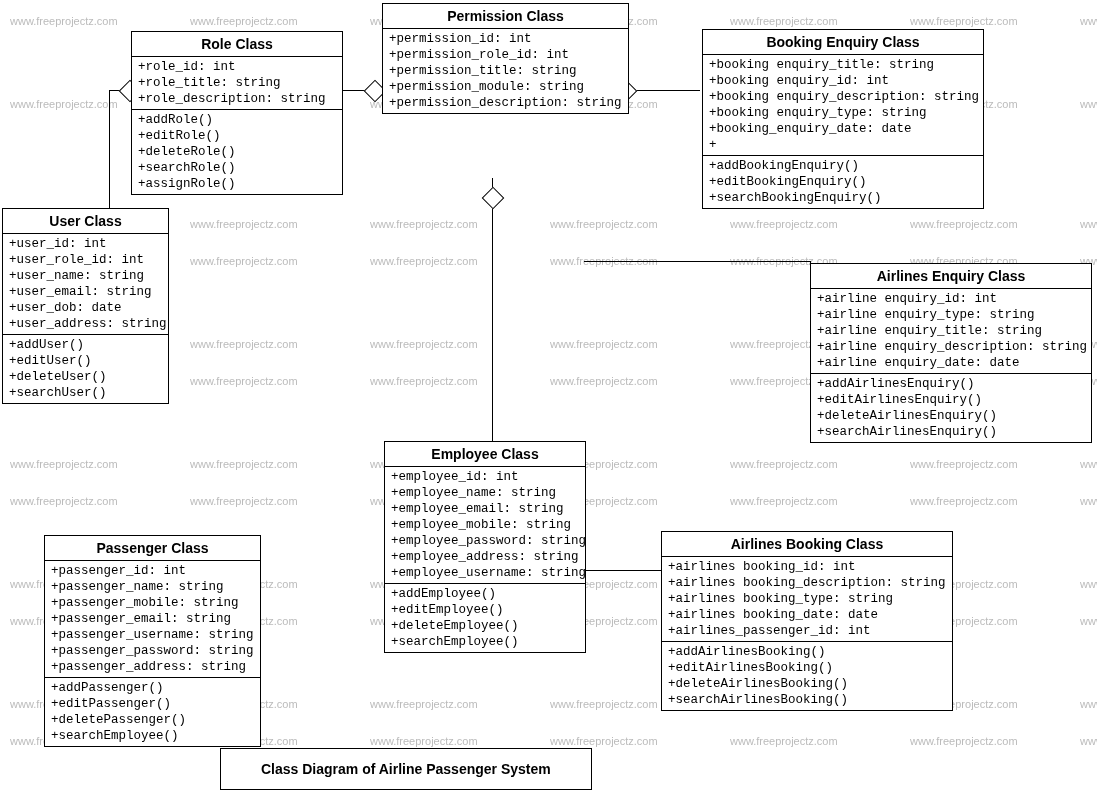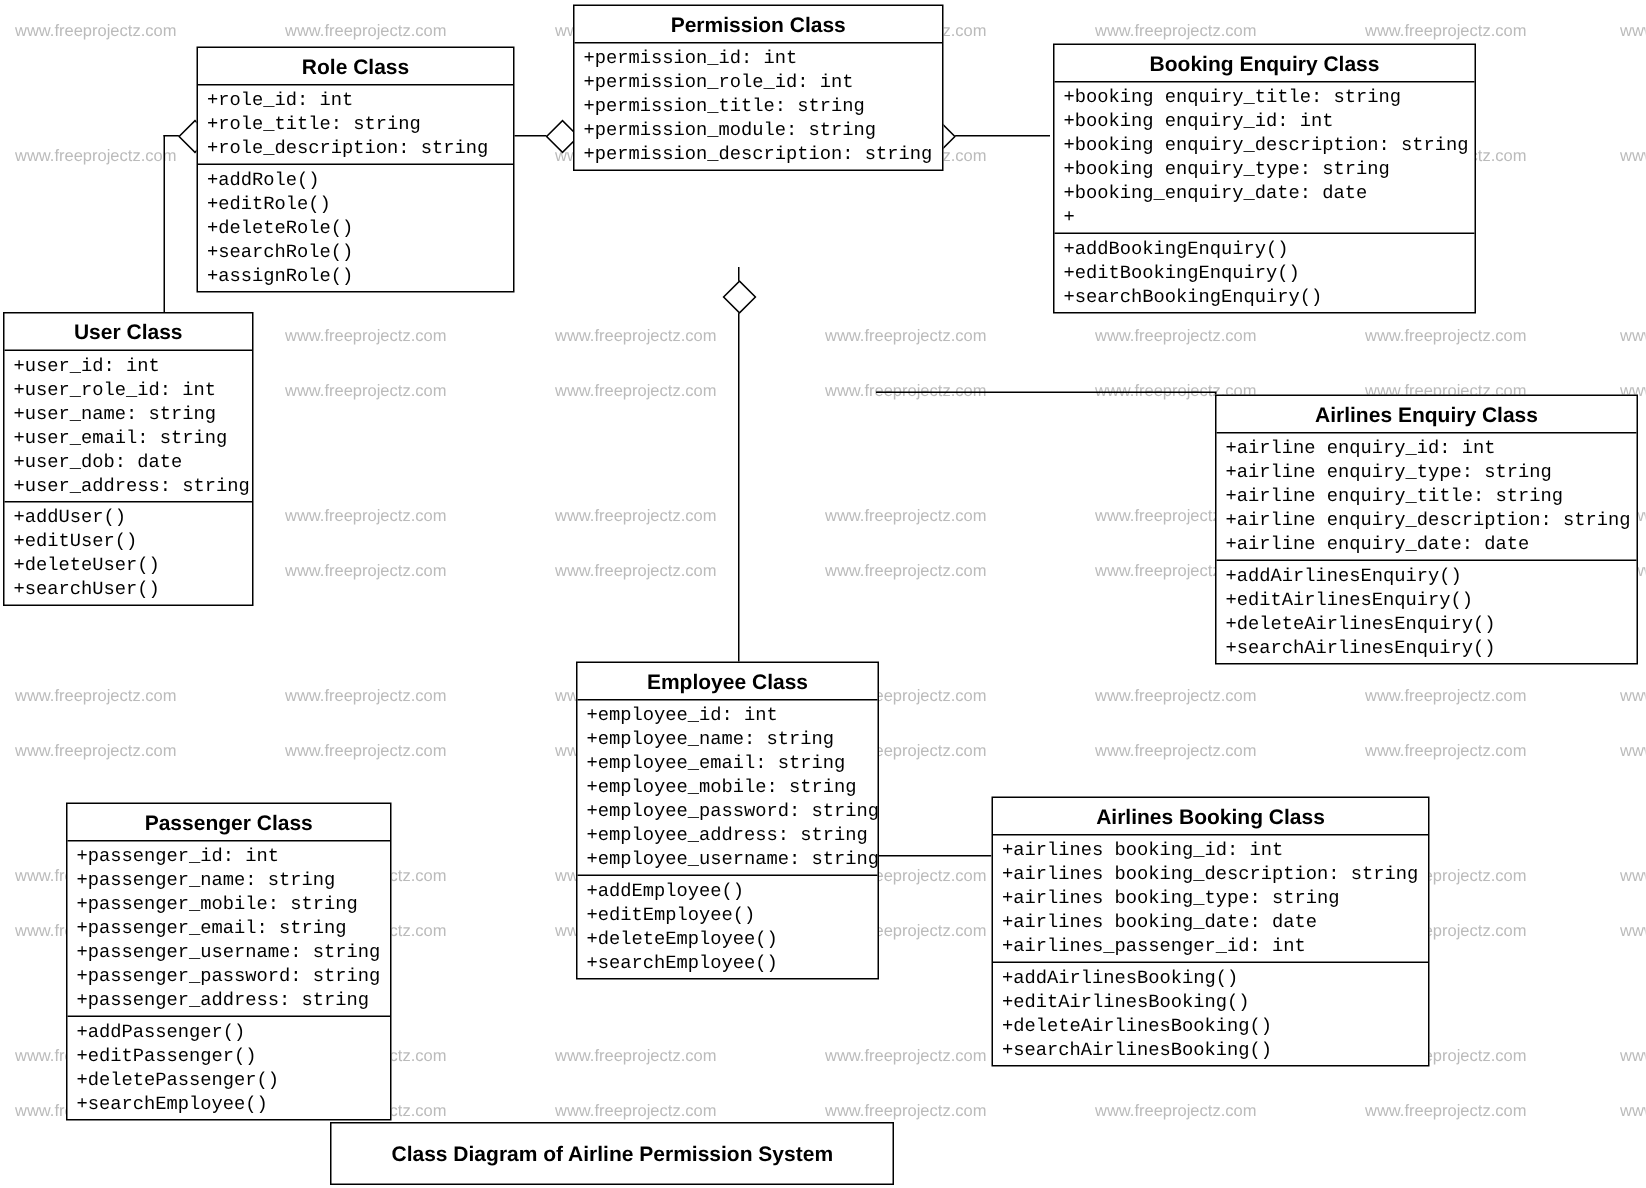--- a/index.html
+++ b/index.html
@@ -298,13 +298,13 @@
       <div class="line">+airlines_passenger_id: int</div>
     </div>
   <div class="section">
       <div class="line">+addAirlinesBooking()</div>
       <div class="line">+editAirlinesBooking()</div>
       <div class="line">+deleteAirlinesBooking()</div>
       <div class="line">+searchAirlinesBooking()</div>
     </div>
 </div>
 
-<div class="title-box" style="left:220px;top:748px;">Class Diagram of Airline Permission System</div>
+<div class="title-box" style="left:220px;top:748px;">Class Diagram of Airline Passenger System</div>
 
 </body></html>

